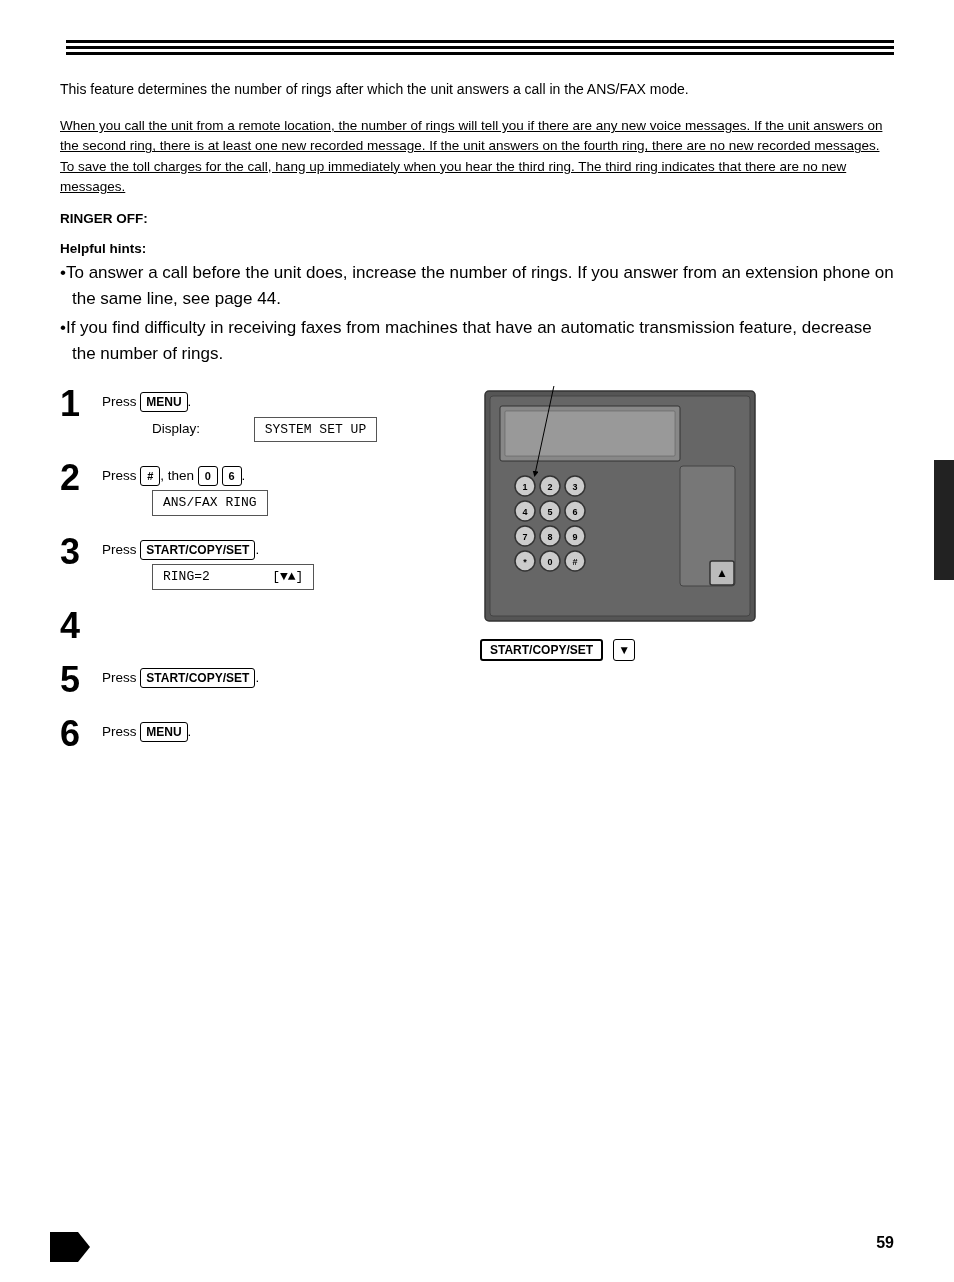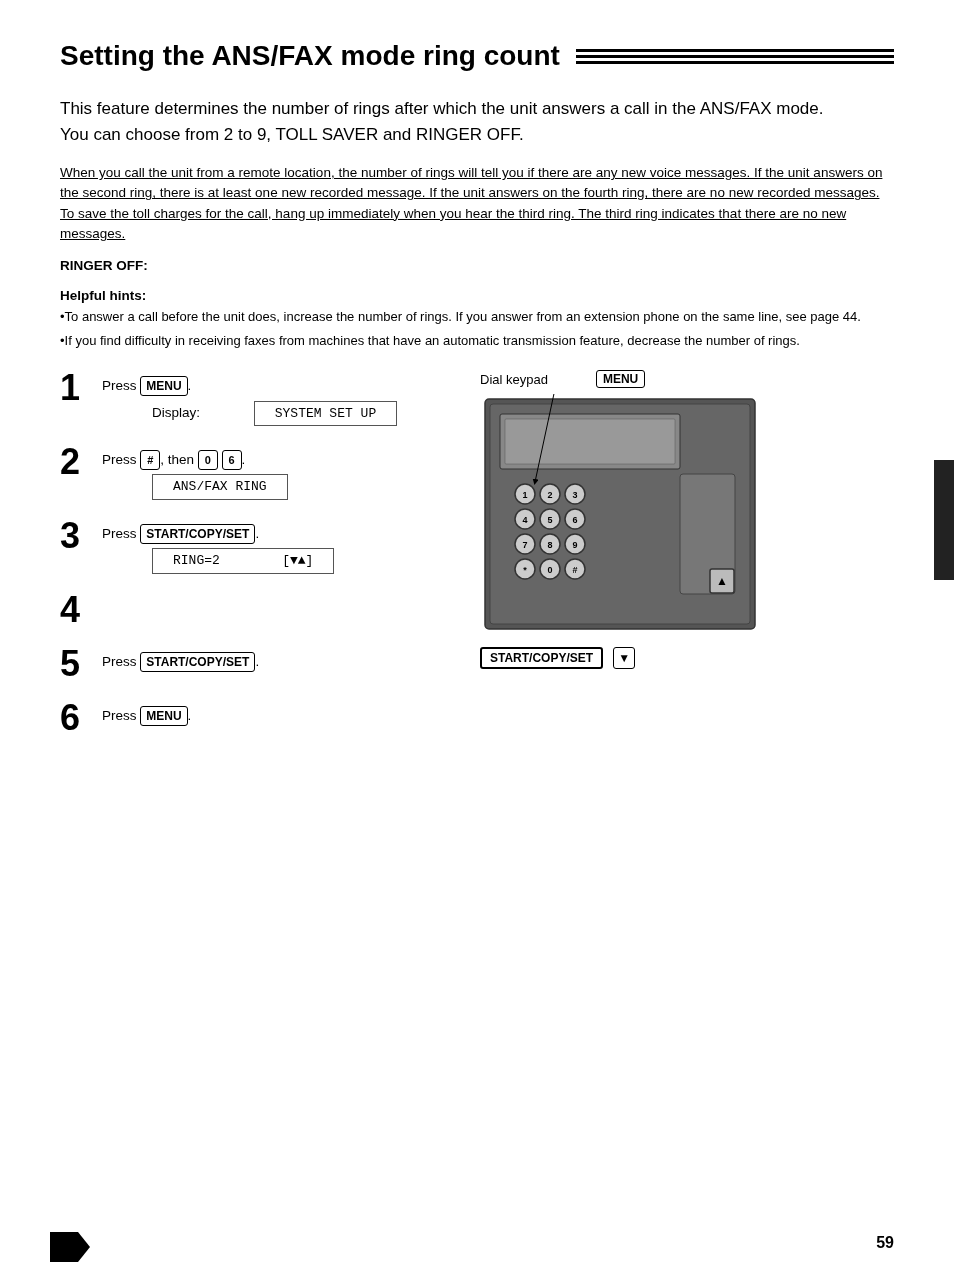--- a/index.html
+++ b/index.html
@@ -29,21 +29,21 @@
       gap: 3px;
       margin-left: 6px;
     }
     .title-line {
       height: 3px;
       background: #000;
       width: 100%;
     }
 
     .intro-text {
-      font-size: 17px;
+      font-size: 14px;
       line-height: 1.5;
       margin-bottom: 16px;
     }
 
     .section-block {
       display: flex;
       margin-bottom: 12px;
       font-size: 13.5px;
       line-height: 1.5;
     }
@@ -59,21 +59,21 @@
 
     .helpful-hints {
       margin-bottom: 20px;
     }
     .hints-title {
       font-weight: 900;
       font-size: 13.5px;
       margin-bottom: 4px;
     }
     .hint-item {
-      font-size: 13px;
+      font-size: 17px;
       line-height: 1.5;
       padding-left: 12px;
       text-indent: -12px;
       margin-bottom: 4px;
     }
 
     .steps-diagram {
       display: flex;
       gap: 40px;
       margin-top: 10px;
@@ -100,21 +100,21 @@
     }
     .step-content {
       flex: 1;
       font-size: 13.5px;
       line-height: 1.5;
       padding-top: 6px;
     }
     .display-box {
       display: inline-block;
       border: 1px solid #555;
-      padding: 2px 20px;
+      padding: 2px 10px;
       font-family: 'Courier New', monospace;
       font-size: 13px;
       background: #fff;
       margin-top: 4px;
       margin-left: 50px;
     }
     .display-label {
       margin-left: 50px;
       font-size: 13.5px;
     }
@@ -187,31 +187,29 @@
     .diagram-wrapper {
       position: relative;
       width: 320px;
       height: 320px;
     }
   </style>
 </head>
 <body>
 
 <div class="page-title">
-  <span>Setting the ANS/FAX mode ring count</span>
   <div class="title-lines">
     <div class="title-line"></div>
     <div class="title-line"></div>
     <div class="title-line"></div>
   </div>
 </div>
 
 <div class="intro-text">
   <span>This feature determines the number of rings after which the unit answers a call in the ANS/FAX mode.</span><br>
-  <span>You can choose from 2 to 9, TOLL SAVER and RINGER OFF.</span>
 </div>
 
 <div class="section-block">
   <div class="section-content">When you call the unit from a remote location, the number of rings will tell you if there are any new voice messages. If the unit answers on the second ring, there is at least one new recorded message. If the unit answers on the fourth ring, there are no new recorded messages. To save the toll charges for the call, hang up immediately when you hear the third ring. The third ring indicates that there are no new messages.</div>
 </div>
 
 <div class="section-block">
   <div class="section-label">RINGER OFF:</div>
 </div>
 
@@ -269,26 +267,20 @@
         Press <span class="key-box">MENU</span>.
       </div>
     </div>
 
   </div>
 
   <div class="diagram-col">
     <div class="diagram-wrapper">
 
       
-      <div style="display:flex; align-items:center; gap:8px; margin-bottom:6px; font-size:13px;">
-        <span>Dial keypad</span>
-        <span style="margin-left:40px;">
-          <span class="menu-box-diag">MENU</span>
-        </span>
-      </div>
 
       
       <svg width="300" height="260" viewBox="0 0 300 260">
 
         <rect x="5" y="5" width="270" height="230" rx="4" ry="4" fill="#555" stroke="#333" stroke-width="1.5"></rect>
         <rect x="10" y="10" width="260" height="220" rx="3" ry="3" fill="#666" stroke="#444" stroke-width="1"></rect>
 
         <rect x="20" y="20" width="180" height="55" rx="2" ry="2" fill="#888" stroke="#333" stroke-width="1"></rect>
         <rect x="25" y="25" width="170" height="45" rx="1" ry="1" fill="#999" stroke="#555" stroke-width="0.5"></rect>
 

